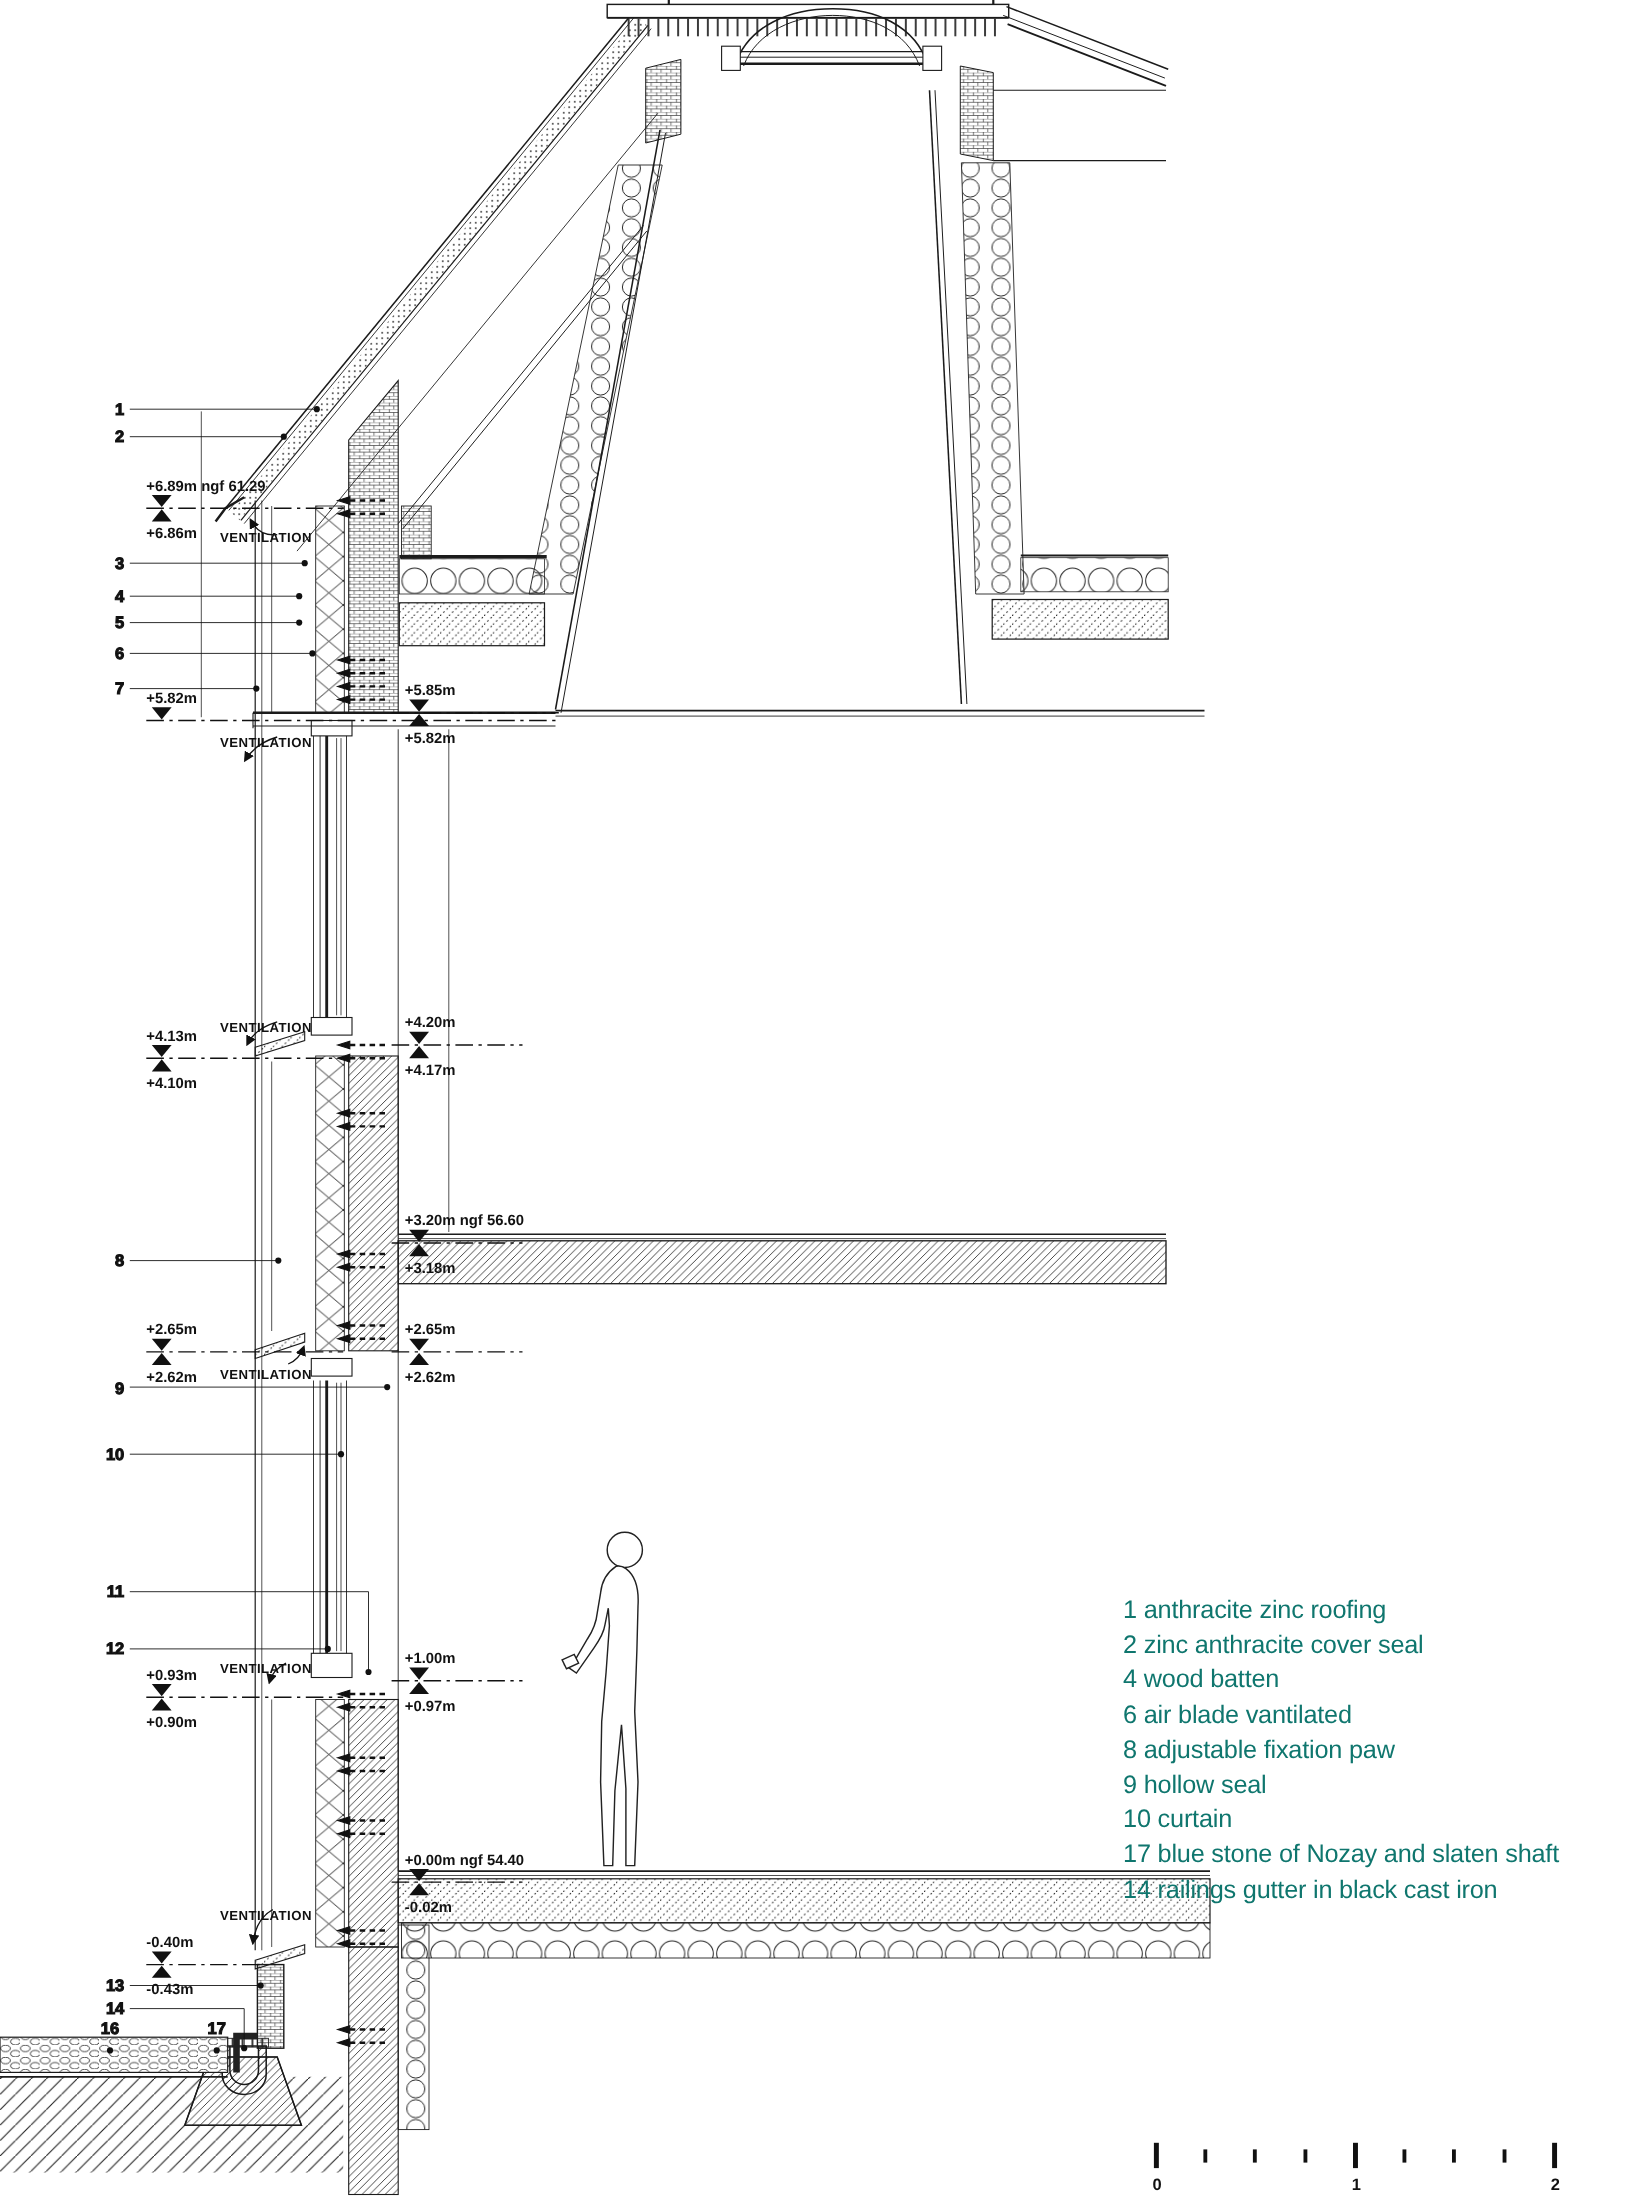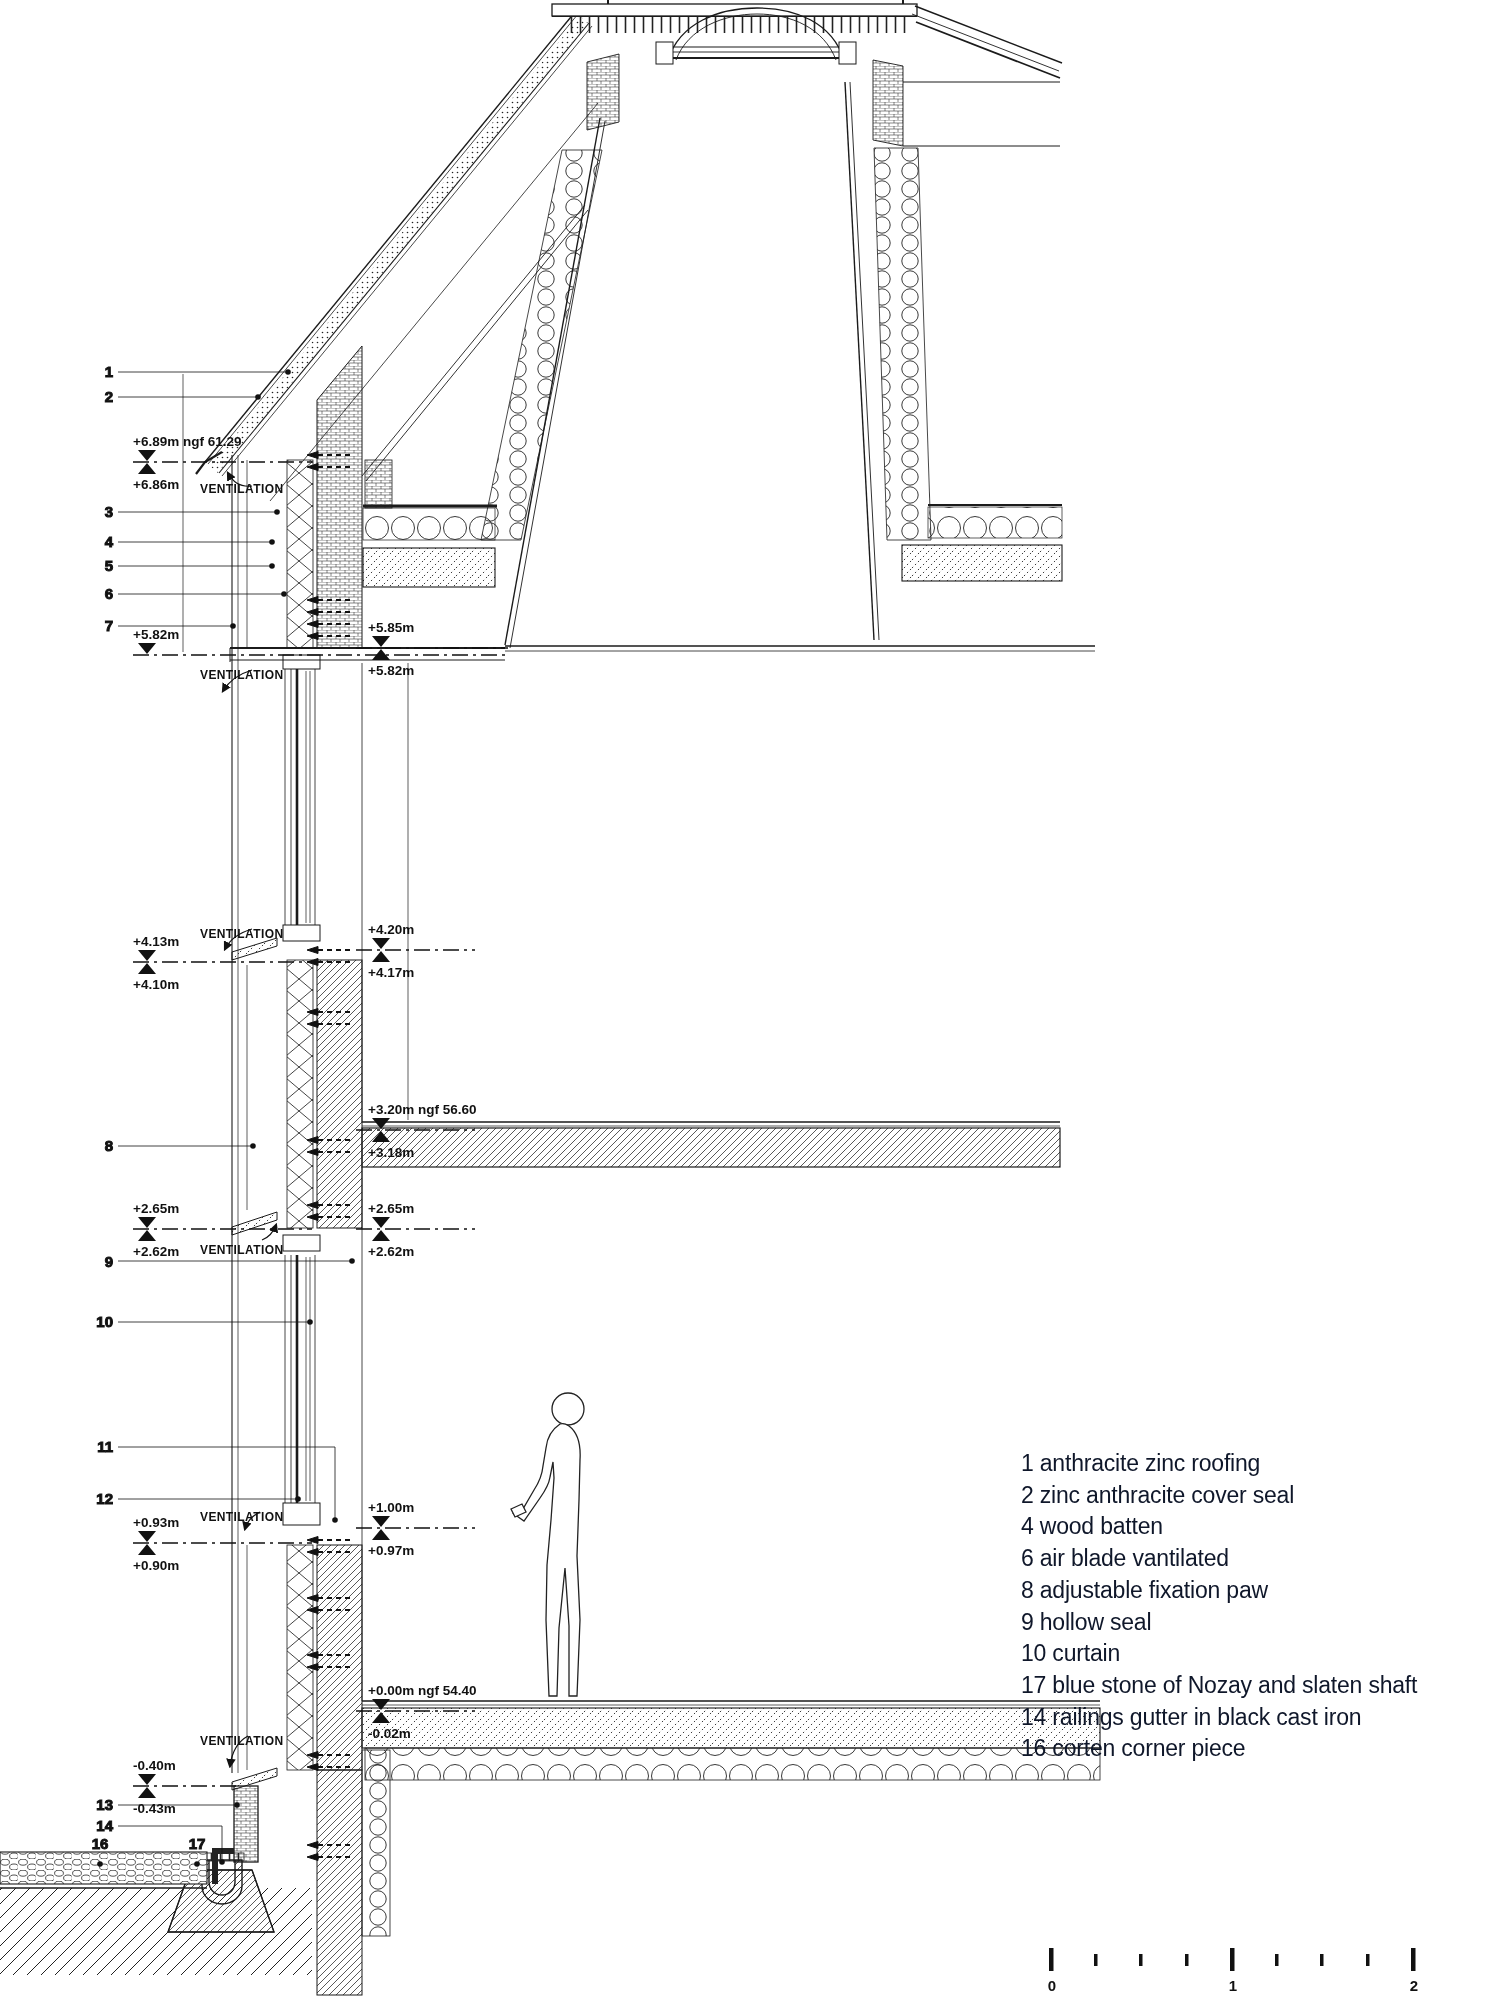--- a/index.html
+++ b/index.html
@@ -1,20 +1,20 @@
 <!DOCTYPE html>
 <html><head>
 <meta charset="utf-8">
 <style>
   html,body{margin:0;padding:0;background:#fff;}
   .stage{position:relative;width:1494px;height:2000px;background:#fff;overflow:hidden;
          font-family:"Liberation Sans","DejaVu Sans",sans-serif;color:#111;}
   .stage svg{position:absolute;left:0;top:0;}
   .legend{position:absolute;left:1021px;top:1448px;width:470px;
-          font-size:23px;line-height:31.7px;letter-spacing:-0.2px;color:#0f172a;
+          font-size:23px;line-height:31.7px;letter-spacing:-0.2px;color:#0f766e;
           font-family:"Liberation Sans","DejaVu Sans",sans-serif;}
   .legend div{white-space:nowrap;}
   text{font-family:"Liberation Sans","DejaVu Sans",sans-serif;fill:#111;}
   .lvl{font-size:13.5px;font-weight:bold;}
   .vent{font-size:12px;font-weight:bold;letter-spacing:.4px;}
   .callout{font-size:15px;font-weight:bold;}
   .scl{font-size:15px;font-weight:bold;}
 </style>
 </head>
 <body>
@@ -427,15 +427,14 @@
 <div class="legend">
   <div>1 anthracite zinc roofing</div>
   <div>2 zinc anthracite cover seal</div>
   <div>4 wood batten</div>
   <div>6 air blade vantilated</div>
   <div>8 adjustable fixation paw</div>
   <div>9 hollow seal</div>
   <div>10 curtain</div>
   <div>17 blue stone of Nozay and slaten shaft</div>
   <div>14 railings gutter in black cast iron</div>
-  <div>16 corten corner piece</div>
 </div>
 </div>
 
 </body></html>

